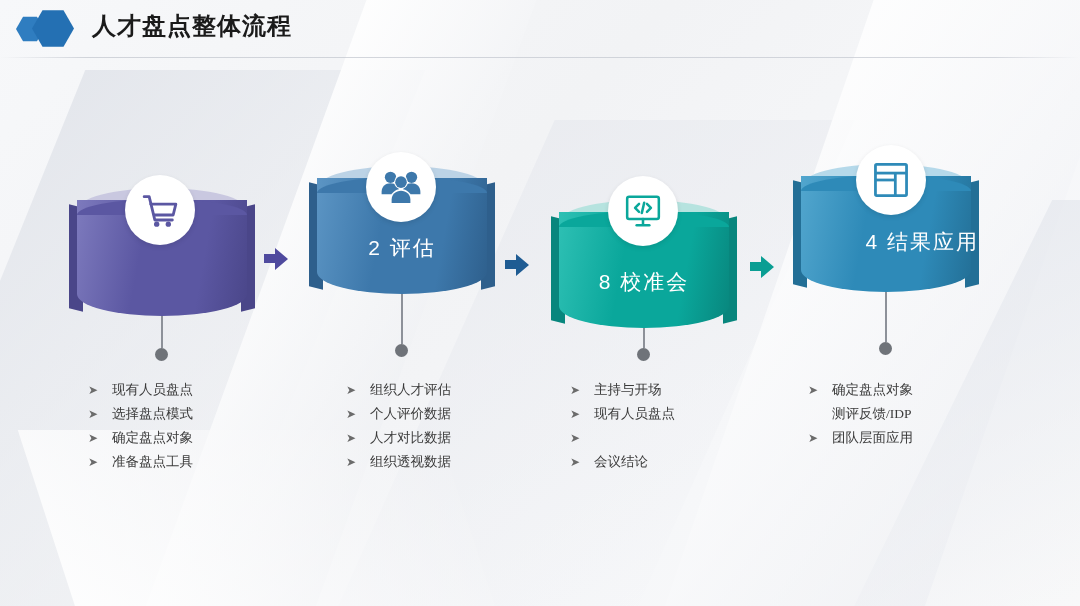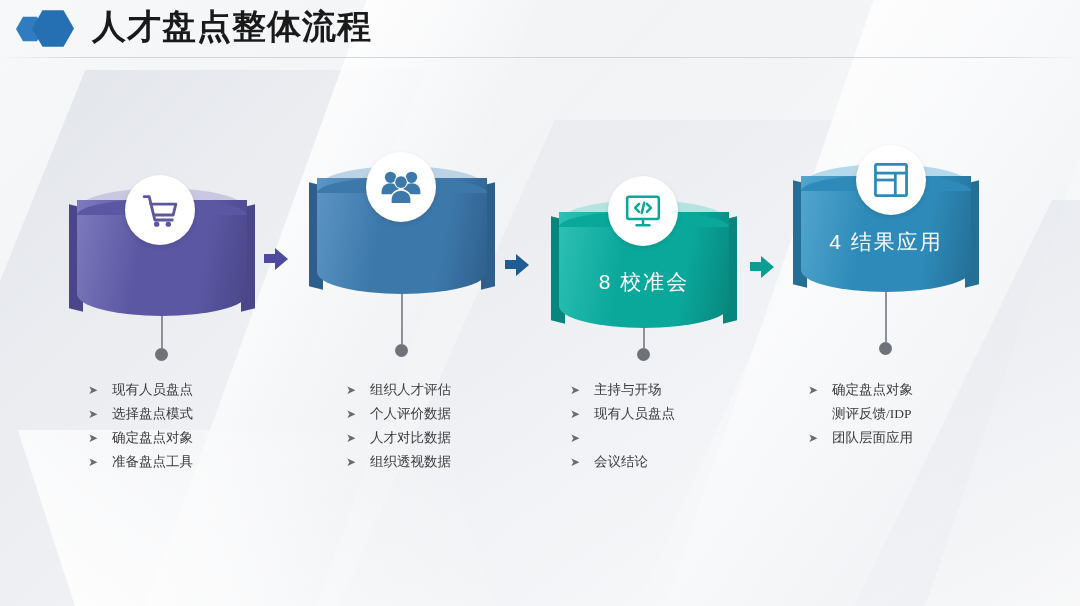--- a/index.html
+++ b/index.html
@@ -89,21 +89,21 @@
   }
   .hex-large {
     left: 18px; top: 3px;
     width: 42px; height: 39px;
     background: #2470b3;
     filter: drop-shadow(0 1px 2px rgba(0,0,0,0.2));
   }
   .header-title {
     position: absolute;
     left: 92px; top: 6px;
-    font-size: 34px;
+    font-size: 24px;
     font-weight: bold;
     color: #1a1a1a;
     letter-spacing: 1px;
     line-height: 40px;
     white-space: nowrap;
   }
   .header-rule {
     position: absolute;
     left: 0; top: 57px;
     width: 1080px; height: 1px;
@@ -298,20 +298,21 @@
       </div>
       <div class="step" style="left: 309px; top: 178px;">
     <div class="banner">
       <div class="banner-side" style="background:#2e5f8c;"></div>
       <div class="banner-side banner-side-r" style="background:#2e5f8c;"></div>
       <div class="banner-top" style="background:#bcd3e6;"></div>
       <div class="banner-face" style="background:linear-gradient(100deg, #5c95c4 0%, #3d78ab 38%, #3d78ab 72%, #2e5f8c 100%);"></div>
       <div class="banner-notch" style="background:#3d78ab;"></div>
     </div>
       </div>
+      <div class="step-label" style="left: 309px; top: 234px;">2  评估</div>
       <div class="icon-badge" style="left: 366px; top: 152px;">
         <svg width="42" height="40" viewBox="0 0 52 44" fill="#3d78ab">
       <circle cx="13" cy="10" r="7"></circle>
       <path d="M2 28c0-6.2 4.9-10.5 11-10.5S24 21.8 24 28v3H2z"></path>
       <circle cx="39" cy="10" r="7"></circle>
       <path d="M28 28c0-6.2 4.9-10.5 11-10.5S50 21.8 50 28v3H28z"></path>
       <circle cx="26" cy="16" r="8.4" fill="#fff"></circle>
       <circle cx="26" cy="16" r="7.2"></circle>
       <path d="M13 37c0-7 5.8-12.4 13-12.4S39 30 39 37v5H13z" fill="#fff"></path>
       <path d="M14.4 37.5c0-6.3 5.2-11 11.6-11s11.6 4.7 11.6 11v4.2H14.4z"></path>
@@ -378,21 +379,21 @@
       </div>
       <div class="step" style="left: 793px; top: 176px;">
     <div class="banner">
       <div class="banner-side" style="background:#236f96;"></div>
       <div class="banner-side banner-side-r" style="background:#236f96;"></div>
       <div class="banner-top" style="background:#b5d9ea;"></div>
       <div class="banner-face" style="background:linear-gradient(100deg, #52a6ce 0%, #2e8ab8 38%, #2e8ab8 72%, #236f96 100%);"></div>
       <div class="banner-notch" style="background:#2e8ab8;"></div>
     </div>
       </div>
-      <div class="step-label" style="left: 793px; top: 228px;">4  结果应用</div>
+      <div class="step-label" style="left: 793px; top: 228px; text-align: right;">4  结果应用</div>
       <div class="icon-badge" style="left: 856px; top: 145px;">
         <svg width="38" height="38" viewBox="0 0 44 44" fill="none" stroke="#2e8ab8" stroke-width="3.2" stroke-linejoin="round">
       <rect x="4" y="4" width="36" height="36" rx="1.5"></rect>
       <path d="M4 14 H40"></path>
       <path d="M27 14 V40"></path>
       <path d="M4 22 H27"></path>
     </svg>
       </div>
       <div class="connector" style="left: 885px; top: 292px; height: 50px;"></div>
       <div class="connector-dot" style="left: 879px; top: 342px;"></div>

